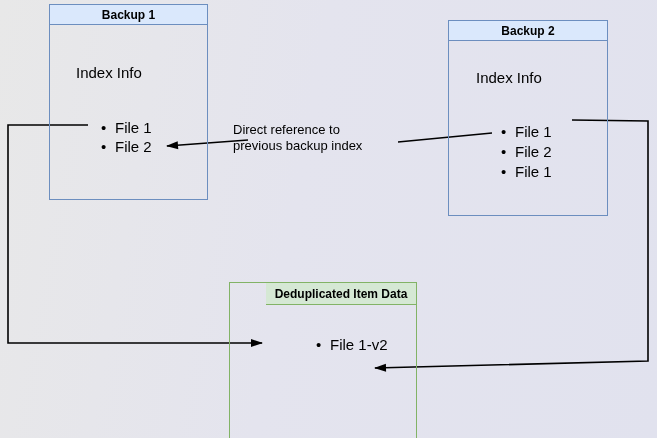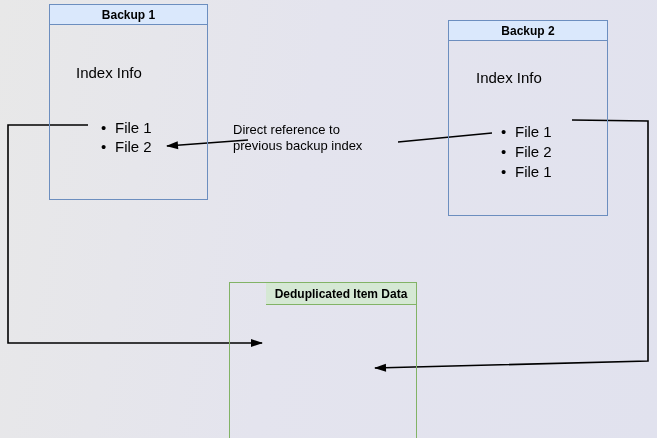--- a/index.html
+++ b/index.html
@@ -131,19 +131,20 @@
       </ul>
     </div>
   </div>
 
   <div id="dedup" class="box green">
     <div class="box-header">
       <span>Deduplicated Item Data</span>
     </div>
     <div class="box-body">
       <ul class="file-list">
+        <li>File 1-v2</li>
       </ul>
     </div>
   </div>
 
   <div class="annotation">Direct reference to previous backup index</div>
 
 </div>
 
 </body></html>

